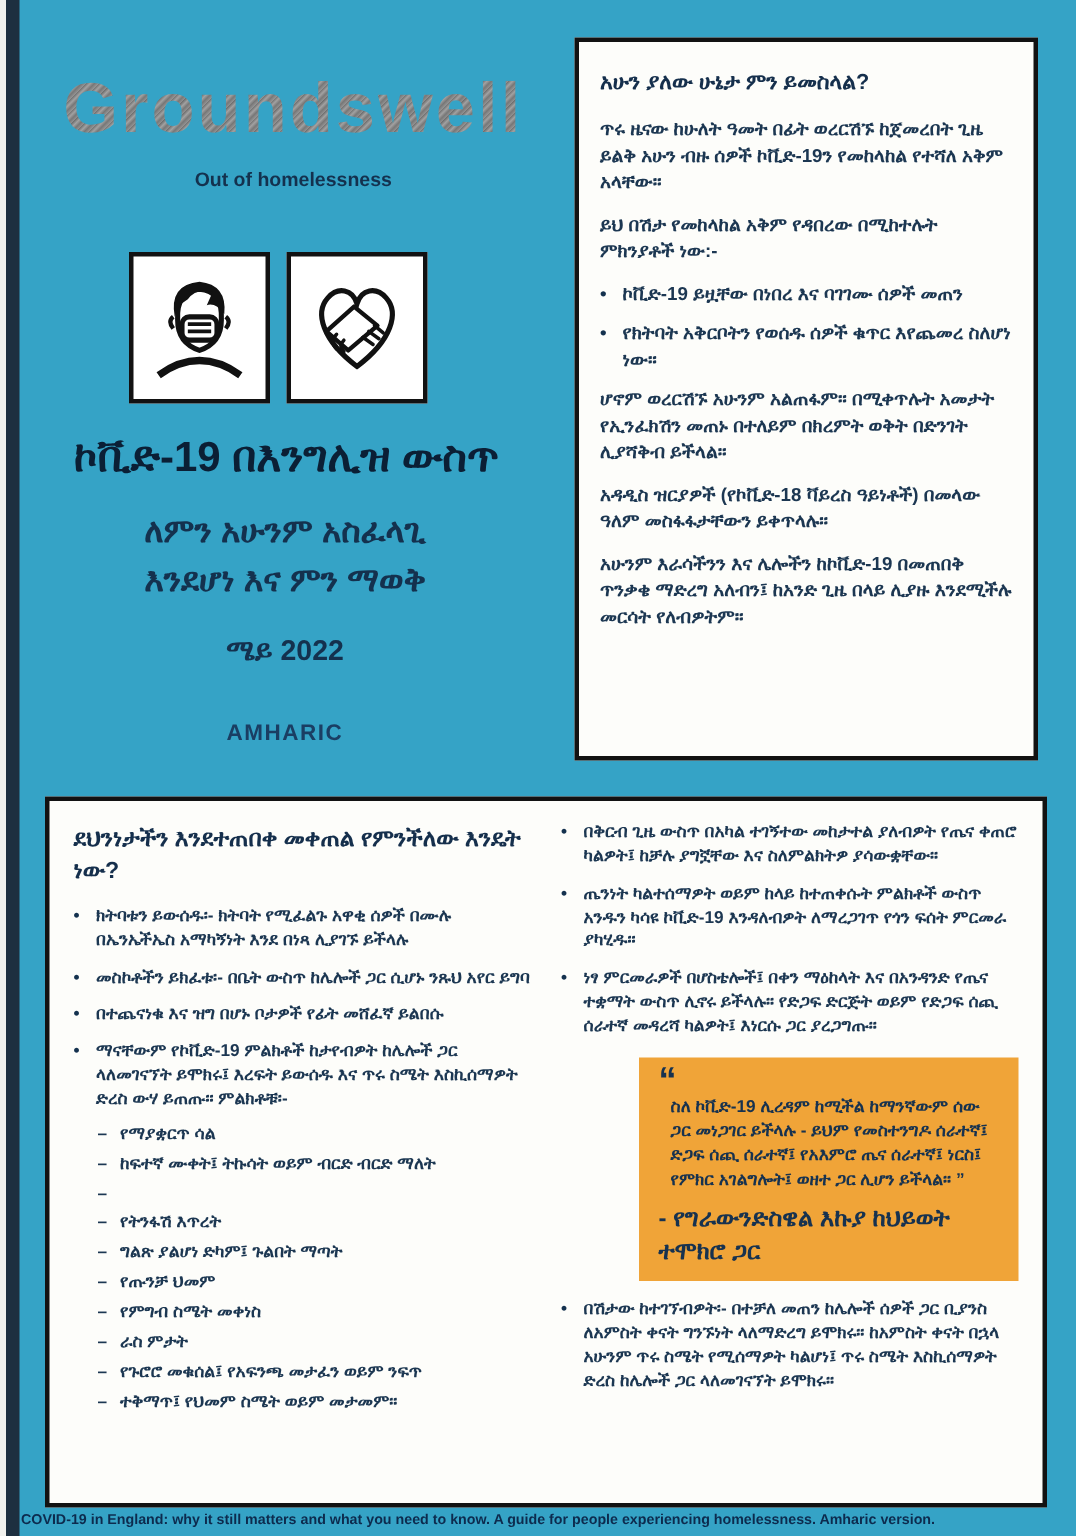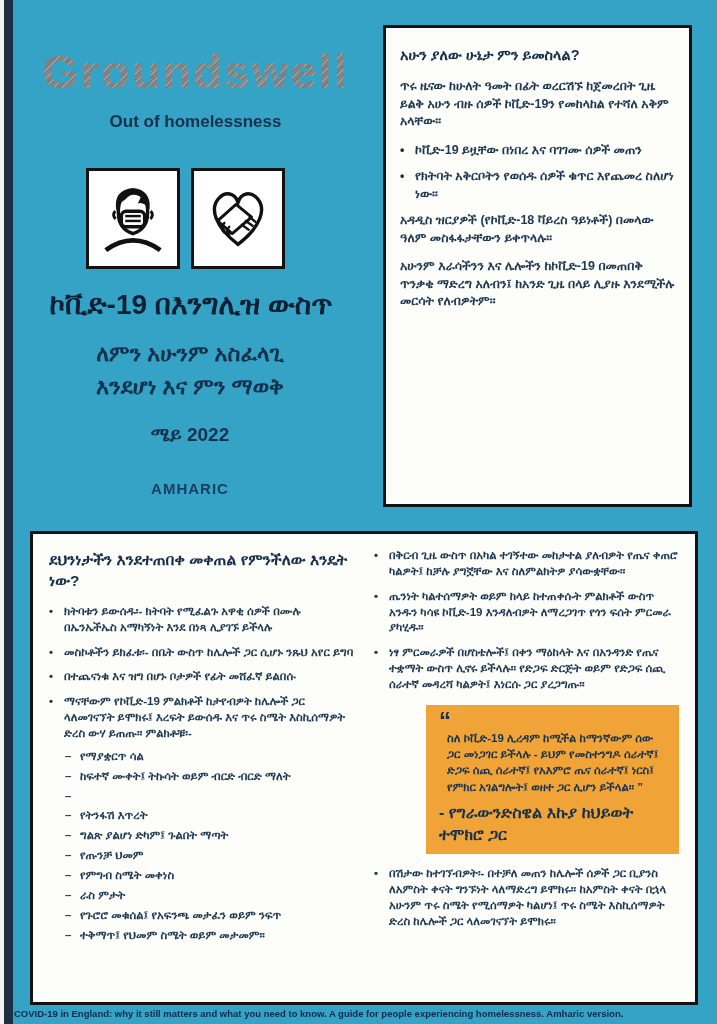--- a/index.html
+++ b/index.html
@@ -18,21 +18,21 @@
     font-family:"Liberation Sans", sans-serif;
   }
   @supports (-webkit-background-clip: text){
     .logo{
       background:repeating-linear-gradient(135deg,#6e6e6e 0px,#a2a2a2 2px,#777 4px,#949494 6px);
       -webkit-background-clip:text;background-clip:text;-webkit-text-fill-color:transparent;
     }
   }
   .tagline{
     position:absolute;left:18px;top:112px;width:355px;text-align:center;
-    font-size:17px;font-weight:bold;color:#14314e;
+    font-size:13px;font-weight:bold;color:#14314e;
   }
   .icon-row{position:absolute;left:86px;top:168px;display:flex;gap:11px;}
   .icon-box{width:88px;height:95px;background:#fff;border:3px solid #121212;
     display:flex;align-items:center;justify-content:center;}
   .page-title{
     position:absolute;left:5px;top:289px;width:372px;text-align:center;
     font-size:28px;font-weight:bold;color:#0b1f35;
   }
   .page-subtitle{
     position:absolute;left:4px;top:337px;width:372px;text-align:center;
@@ -128,28 +128,30 @@
 <div class="page-subtitle">
   <div>ለምን አሁንም አስፈላጊ</div>
   <div>እንደሆነ እና ምን ማወቅ</div>
 </div>
 <div class="page-date">ሜይ 2022</div>
 <div class="lang-label">AMHARIC</div>
 
 <div class="situation-box">
   <h2>አሁን ያለው ሁኔታ ምን ይመስላል?</h2>
   <p>ጥሩ ዜናው ከሁለት ዓመት በፊት ወረርሽኙ ከጀመረበት ጊዜ ይልቅ አሁን ብዙ ሰዎች ኮቪድ-19ን የመከላከል የተሻለ አቅም አላቸው።</p>
+  <p>ይህ በሽታ የመከላከል አቅም የዳበረው በሚከተሉት ምክንያቶች ነው:-</p>
   <div class="b">
     <span class="m">•</span>
     <span>ኮቪድ-19 ይዟቸው በነበረ እና ባገገሙ ሰዎች መጠን</span>
   </div>
   <div class="b">
     <span class="m">•</span>
     <span>የክትባት አቅርቦትን የወሰዱ ሰዎች ቁጥር እየጨመረ ስለሆነ ነው።</span>
   </div>
+  <p>ሆኖም ወረርሽኙ አሁንም አልጠፋም። በሚቀጥሉት አመታት የኢንፈክሽን መጠኑ በተለይም በክረምት ወቅት በድንገት ሊያሻቅብ ይችላል።</p>
   <p>አዳዲስ ዝርያዎች (የኮቪድ-18 ቫይረስ ዓይነቶች) በመላው ዓለም መስፋፋታቸውን ይቀጥላሉ።</p>
   <p class="last">አሁንም እራሳችንን እና ሌሎችን ከኮቪድ-19 በመጠበቅ ጥንቃቄ ማድረግ አለብን፤ ከአንድ ጊዜ በላይ ሊያዙ እንደሚችሉ መርሳት የለብዎትም።</p>
 </div>
 
 <div class="safety-box">
   <div class="col-left">
     <h2>ደህንነታችን እንደተጠበቀ መቀጠል የምንችለው እንዴት ነው?</h2>
     <div class="b">
       <span class="m">•</span>
       <span>ክትባቱን ይውሰዱ፡- ክትባት የሚፈልጉ አዋቂ ሰዎች በሙሉ በኤንኤችኤስ አማካኝነት እንደ በነጻ ሊያገኙ ይችላሉ</span>

